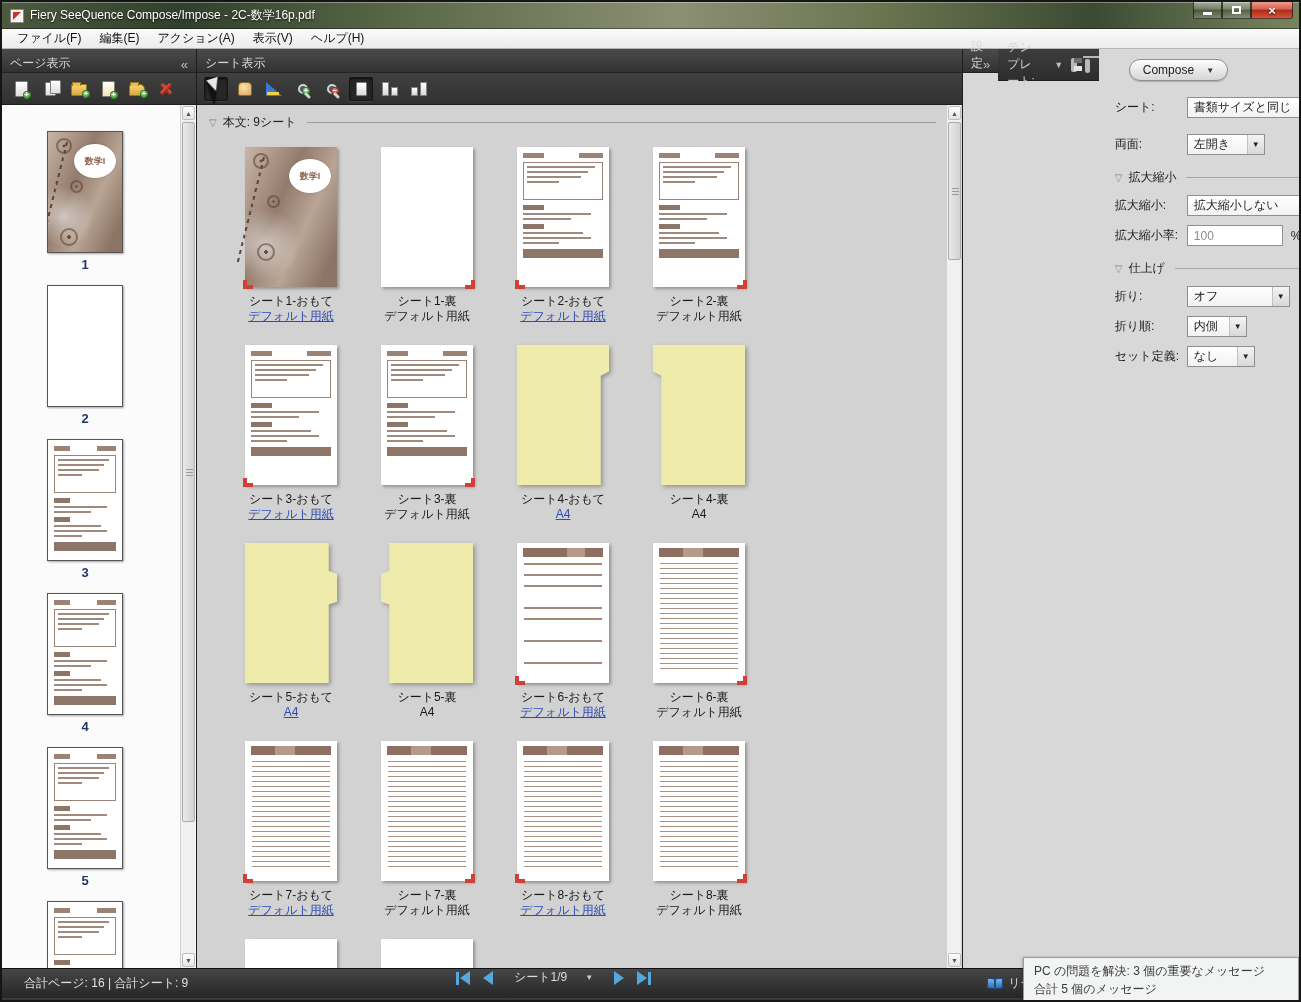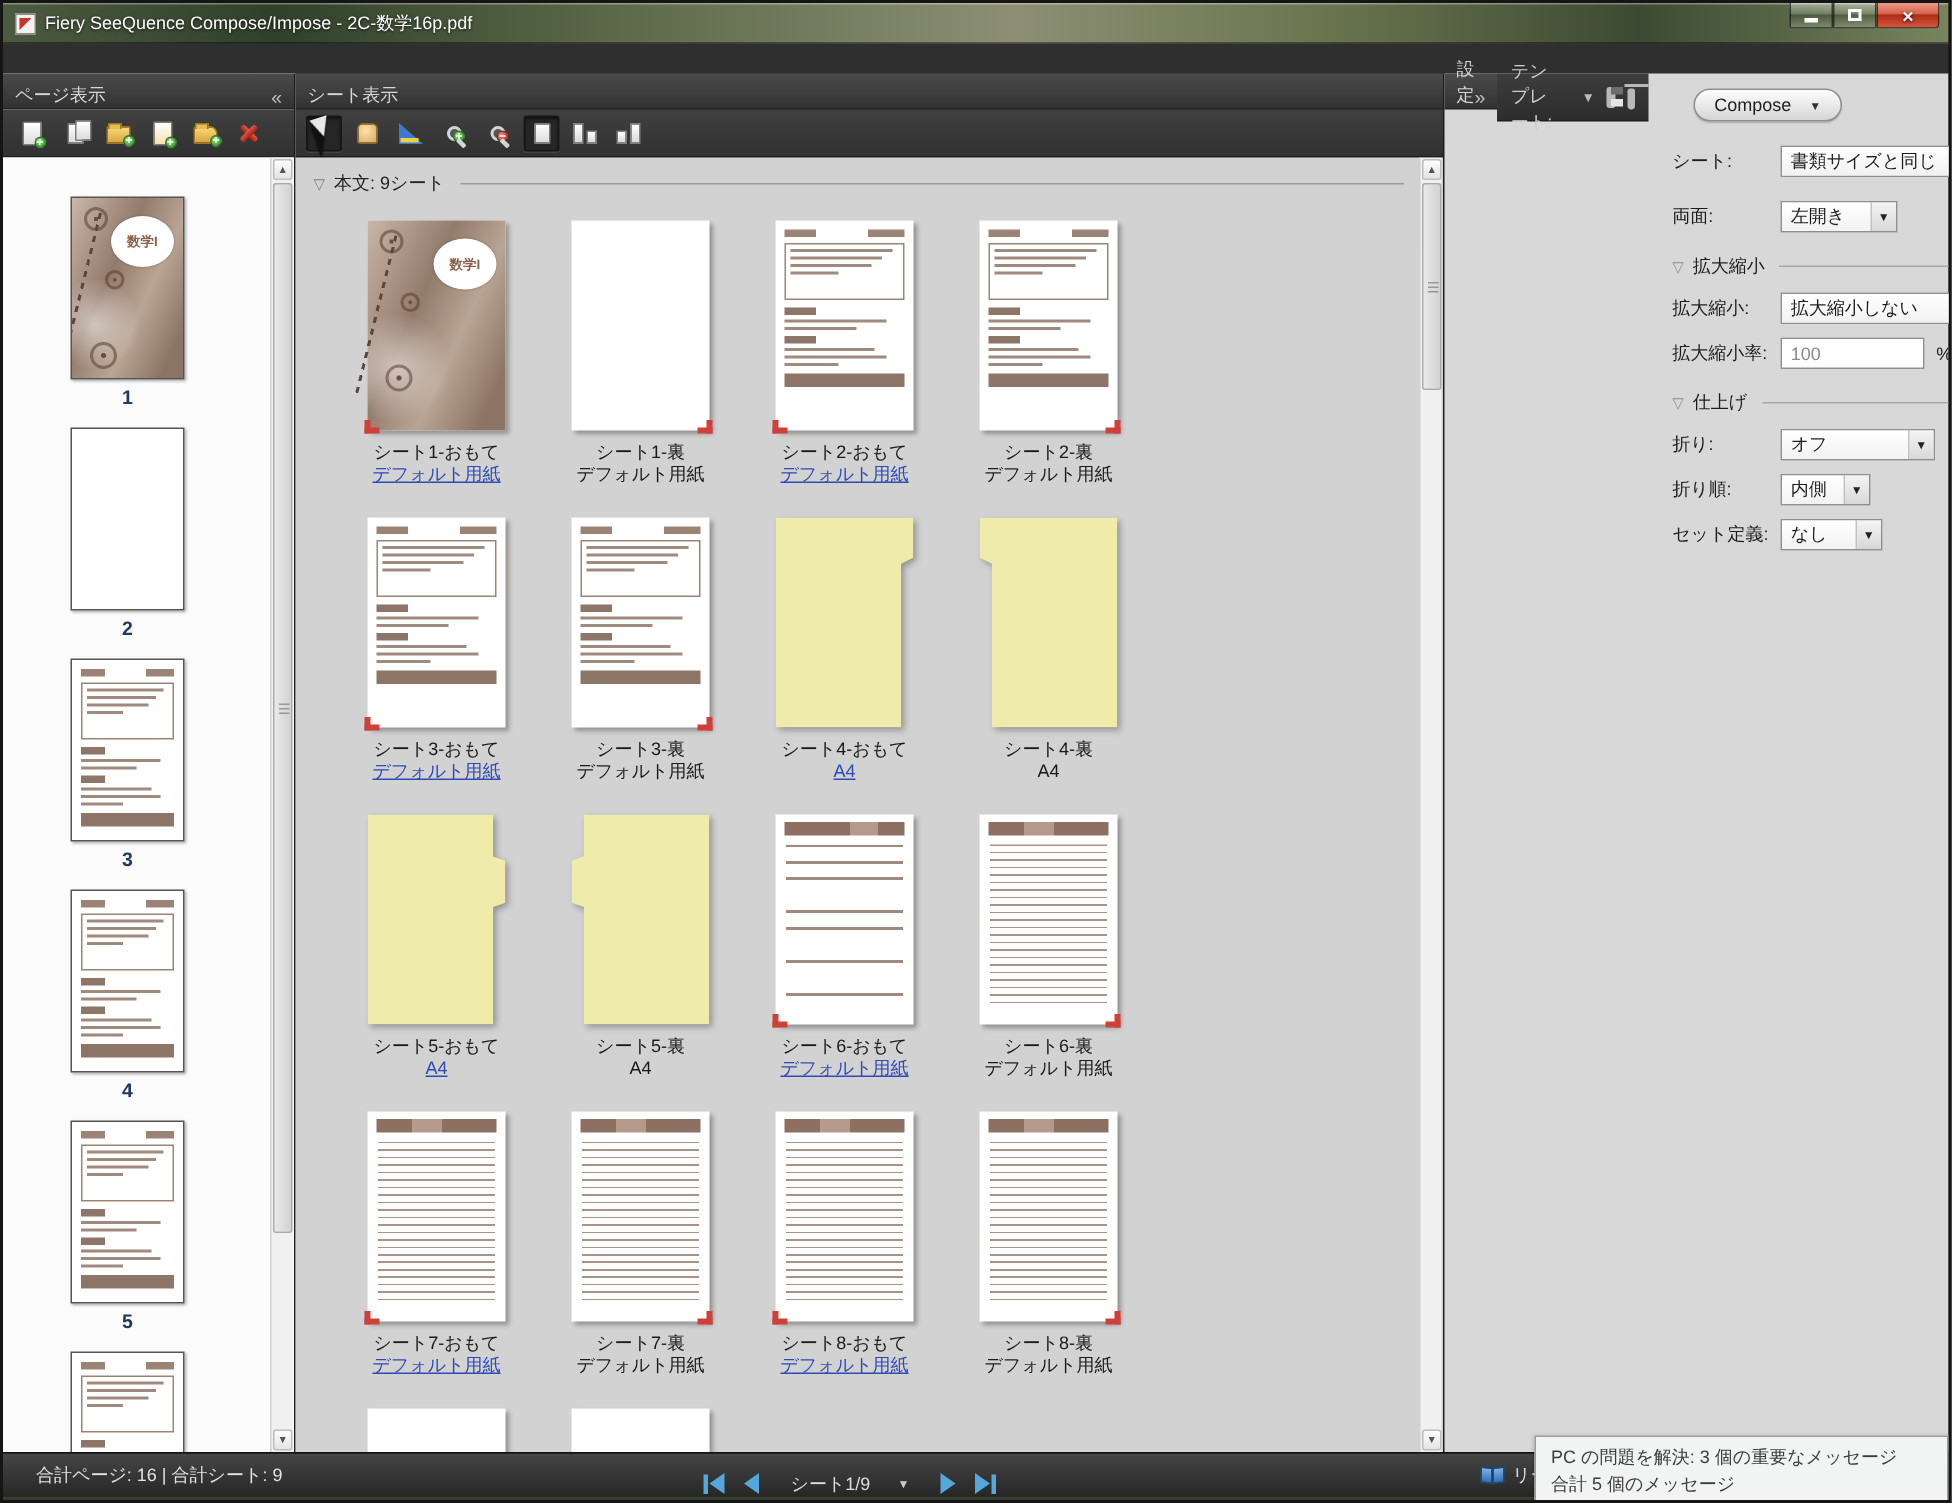--- a/index.html
+++ b/index.html
@@ -136,21 +136,21 @@
   .cb{width:13px;height:13px;border:1px solid #8e8f8f;background:#fff;margin-right:5px;flex:0 0 auto;}
   .sec-row{display:flex;align-items:center;gap:6px;margin:14px 14px 2px 16px;}
   .sec-row .tri{color:#8a8a8a;font-size:10px;}
   .sec-row .line{flex:1;height:1px;background:#a8a8a8;margin-left:4px;}
   .txtin{width:96px;height:21px;border:1px solid #8e8f8f;background:#fff;color:#8a8a8a;font-size:12px;padding:0 6px;display:flex;align-items:center;}
   .unit{margin-left:8px;}
 
   
   .statusbar{position:absolute;left:0;top:966px;width:100%;height:30px;background:linear-gradient(#464646,#262626);border-top:1px solid #111;display:flex;align-items:center;color:#e2e2e2;font-size:12px;}
   .totals{margin-left:22px;}
-  .navgroup{position:absolute;left:465px;top:0;height:100%;display:flex;align-items:flex-end;gap:9px;}
+  .navgroup{position:absolute;left:452px;top:0;height:100%;display:flex;align-items:flex-start;gap:9px;}
   .ntri{width:0;height:0;border-top:7px solid transparent;border-bottom:7px solid transparent;}
   .ntri.r{border-left:10px solid #55a8db;} .ntri.l{border-right:10px solid #55a8db;}
   .nbar{width:3px;height:13px;background:#55a8db;}
   .navbtn{display:flex;align-items:center;gap:1px;padding:2px;}
   .nav-combo{display:flex;align-items:center;gap:18px;padding:0 10px;color:#ddd;}
   .nav-combo .arr{font-size:8px;color:#ccc;}
   .reader{position:absolute;right:230px;display:flex;align-items:center;gap:6px;color:#ddd;}
   .book{width:15px;height:11px;display:flex;}
   .book i{flex:1;background:linear-gradient(#7fb2e8,#2f6db4);border:1px solid #1c4a80;}
   .book i:first-child{transform:skewY(6deg);} .book i:last-child{transform:skewY(-6deg);}
@@ -172,20 +172,27 @@
       <div class="wbtn">
           <span class="minbar"></span>
         </div>
       <div class="wbtn">
           <span class="maxbox"></span>
         </div>
       <div class="wbtn close">×</div>
     </div>
   </div>
 
+  <div class="menubar">
+      <span class="menu-item">ファイル(F)</span>
+      <span class="menu-item">編集(E)</span>
+      <span class="menu-item">アクション(A)</span>
+      <span class="menu-item">表示(V)</span>
+      <span class="menu-item">ヘルプ(H)</span>
+    </div>
 
   <div class="main">
 
     <div class="left-panel">
       <div class="panel-header">
         <span>ページ表示</span>
         <span class="sp"></span>
         <span class="chev">«</span>
       </div>
       <div class="panel-toolbar">

